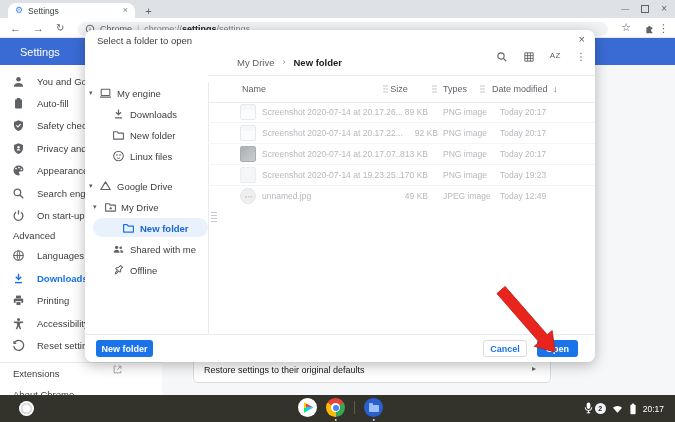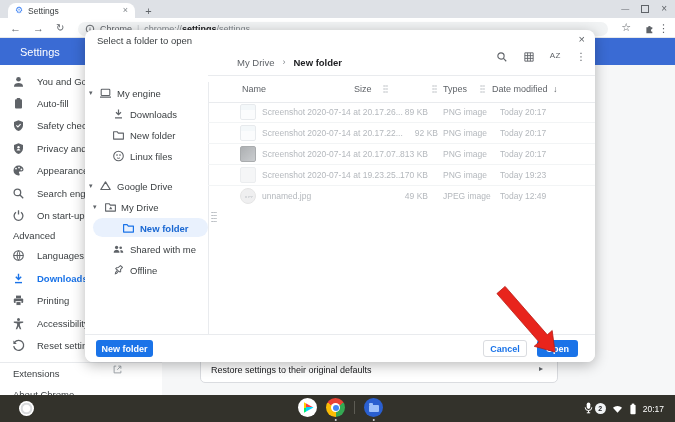--- a/index.html
+++ b/index.html
@@ -36,21 +36,21 @@
   .sp-head{position:absolute;left:0;top:38px;width:675px;height:27px;background:#3a6bd4;color:#fff;
            font-size:11px;display:flex;align-items:center;padding-left:20px;box-sizing:border-box}
   .sp-side{position:absolute;left:0;top:65px;width:162px;height:330px;background:#fff;padding-top:5px;box-sizing:border-box}
   .sp-item{height:22.4px;display:flex;align-items:center;gap:12px;padding-left:12px;font-size:9.5px;
            color:#3c4043;white-space:nowrap}
   .sp-item svg{flex:0 0 13px}
   .sp-item.active{color:#1a73e8;font-weight:bold}
   .sp-adv{height:18px;display:flex;align-items:center;padding-left:13px;font-size:9.5px;color:#3c4043}
   .sp-div{border-top:1px solid #e8eaed;margin-top:5px}
   .sp-link{height:21px;display:flex;align-items:center;padding-left:13px;font-size:9.5px;color:#3c4043;white-space:nowrap}
-  .restore-card{position:absolute;left:200px;top:350px;width:358px;height:33px;background:#fff;
+  .restore-card{position:absolute;left:193px;top:350px;width:358px;height:33px;background:#fff;
                 border:1px solid #dadce0;border-radius:5px;box-sizing:border-box}
   .restore-card .txt{font-size:9px;color:#202124;padding:14px 0 0 10px;white-space:nowrap}
   .restore-card .chev{position:absolute;right:14px;top:13px;color:#5f6368;font-size:8px}
   .launch-ic{position:absolute;left:112px;top:364px}
 
   
   .dialog{position:absolute;left:85px;top:30px;width:510px;height:332px;background:#fff;border-radius:8px;
           box-shadow:0 3px 14px rgba(0,0,0,.28);z-index:20}
   .dlg-title{position:absolute;left:12px;top:5px;font-size:9.5px;color:#3c4043}
   .dlg-close{position:absolute;right:10px;top:4px;color:#5f6368;font-size:11px;line-height:1}
@@ -364,21 +364,21 @@
         <svg width="12" height="12" viewBox="0 0 13 13">
             <path d="M2 2h9v9H2zM2 5h9M2 8h9M5 2v9M8 2v9" fill="none" stroke="#5f6368" stroke-width="1"></path>
           </svg>
         <span class="az">AZ</span>
         <span class="kb">⋮</span>
       </div>
 
       <div class="lhead">
         <span class="cell" style="left:34px">Name</span>
         <span class="cell grip" style="left:175px;width:5px;height:9px"></span>
-        <span class="cell" style="left:146px;width:70px;text-align:left">Size</span>
+        <span class="cell" style="left:156px;width:70px;text-align:center">Size</span>
         <span class="cell grip" style="left:224px;width:5px;height:9px"></span>
         <span class="cell" style="left:235px">Types</span>
         <span class="cell grip" style="left:272px;width:5px;height:9px"></span>
         <span class="cell" style="left:284px">Date modified</span>
         <span class="cell" style="left:345px">↓</span>
       </div>
 
       <div class="lrow" style="top:71px">
         <span class="thumb th-shot"></span>
         <span class="cell" style="left:54px">Screenshot 2020-07-14 at 20.17.26...</span>

